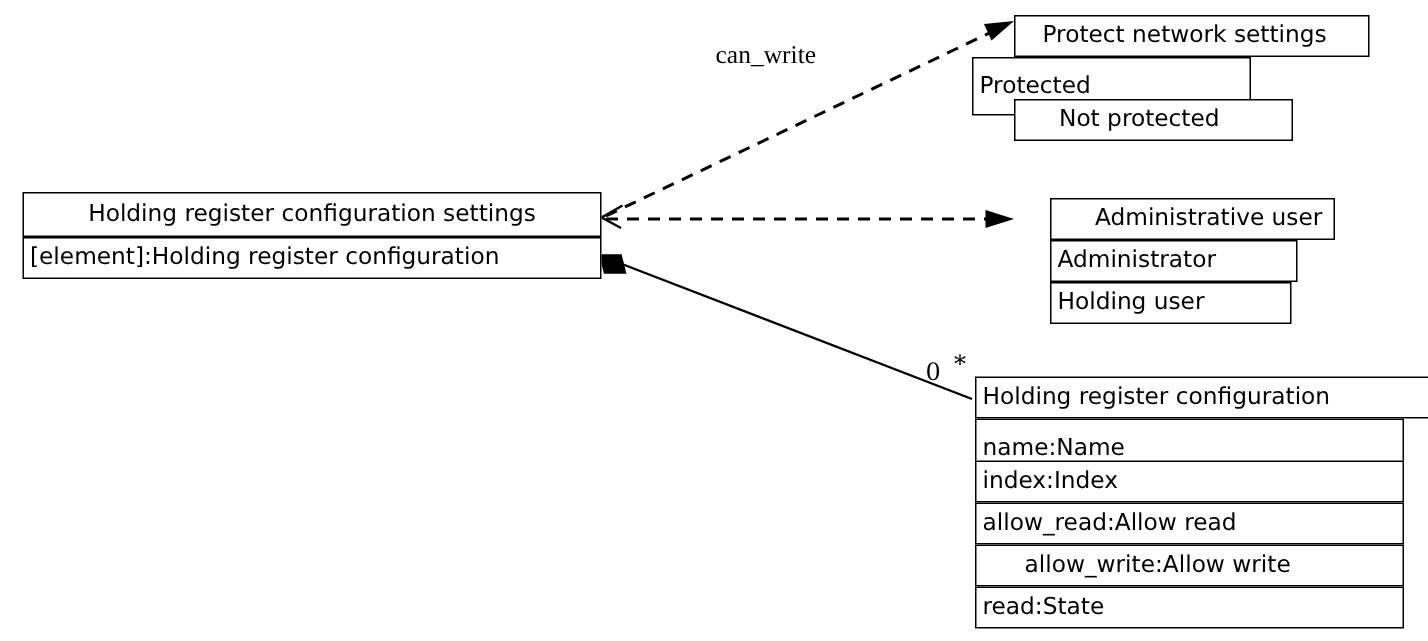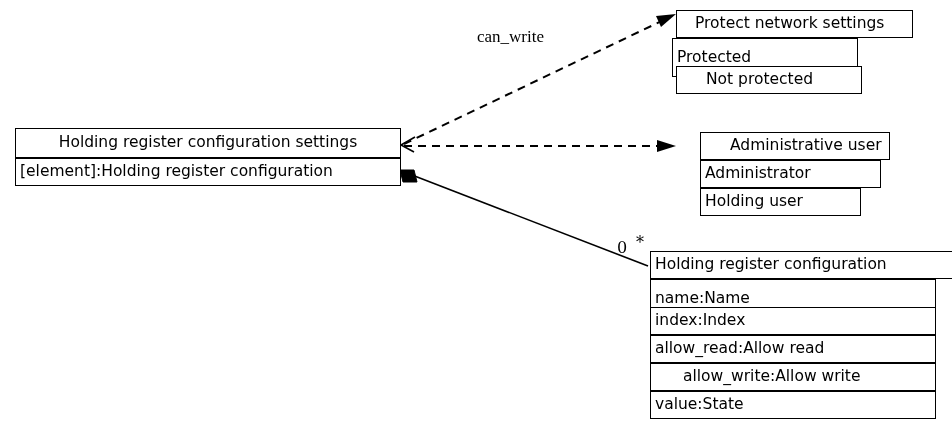--- a/index.html
+++ b/index.html
@@ -120,37 +120,37 @@
     </g>
   </svg>
 
   <div class="node">
     <div class="node-row title" style="left:15px; top:128px; width:386px; height:30px;">Holding register configuration settings</div>
     <div class="node-row attr" style="left:15px; top:158px; width:386px; height:28px;">[element]:Holding register configuration</div>
   </div>
 
   <div class="node">
     <div class="node-row attr" style="left:676px; top:10px; width:237px; height:28px;padding-left:18px;">Protect network settings</div>
-    <div class="node-row attr" style="left:672px; top:38px; width:186px; height:39px;">Protected</div>
+    <div class="node-row attr" style="left:648px; top:38px; width:186px; height:39px;">Protected</div>
     <div class="node-row attr" style="left:676px; top:66px; width:186px; height:28px;padding-left:29px;">Not protected</div>
   </div>
 
   <div class="node">
     <div class="node-row attr" style="left:700px; top:132px; width:190px; height:28px;padding-left:29px;">Administrative user</div>
-    <div class="node-row attr" style="left:700px; top:160px; width:181px; height:28px;">Administrator</div>
+    <div class="node-row attr" style="left:700px; top:160px; width:165px; height:28px;">Administrator</div>
     <div class="node-row attr" style="left:700px; top:188px; width:161px; height:28px;">Holding user</div>
   </div>
 
   <div class="node">
     <div class="node-row attr" style="left:650px; top:251px; width:311px; height:28px;text-align:right;">Holding register configuration</div>
     <div class="node-row attr" style="left:650px; top:279px; width:286px; height:40px;">name:Name</div>
     <div class="node-row attr" style="left:650px; top:307px; width:286px; height:28px;">index:Index</div>
     <div class="node-row attr" style="left:650px; top:335px; width:286px; height:28px;">allow_read:Allow read</div>
     <div class="node-row attr" style="left:650px; top:363px; width:286px; height:28px;padding-left:32px;">allow_write:Allow write</div>
-    <div class="node-row attr" style="left:650px; top:391px; width:286px; height:28px;">value:State</div>
+    <div class="node-row attr" style="left:650px; top:391px; width:286px; height:28px;">read:State</div>
   </div>
 
   <div class="edge-label" style="left:477px; top:28px;">can_write</div>
 
 
   <div class="mult-label" style="left:617px; top:240px;">0</div>
 
   <div class="mult-label" style="left:636px; top:235px;">*</div>
 
 </div>

